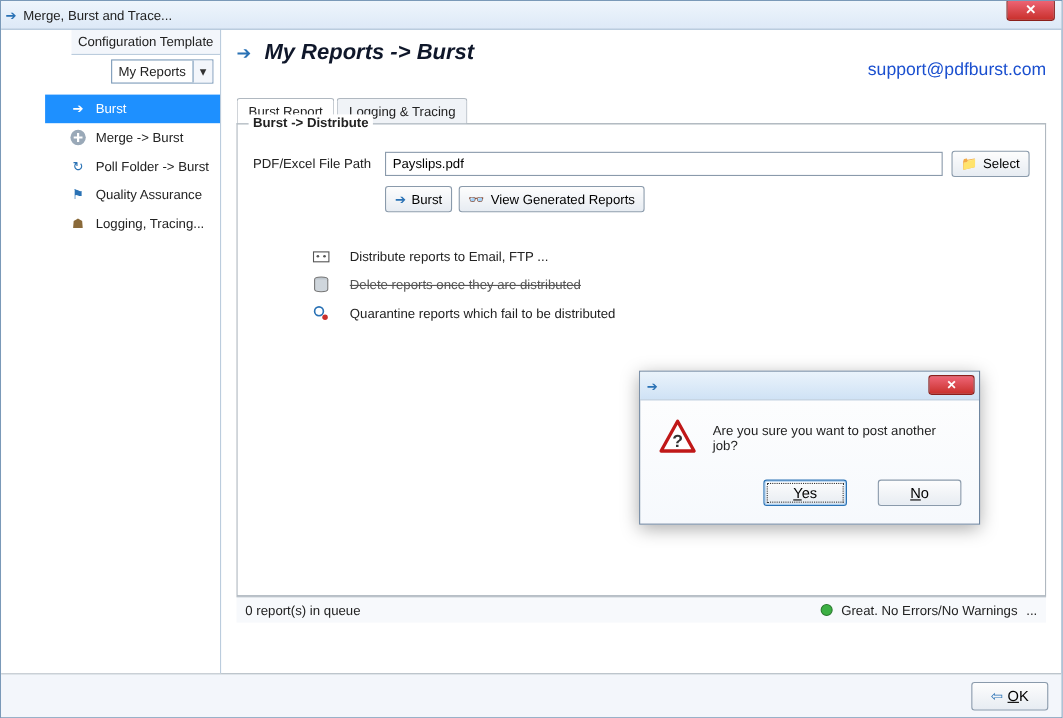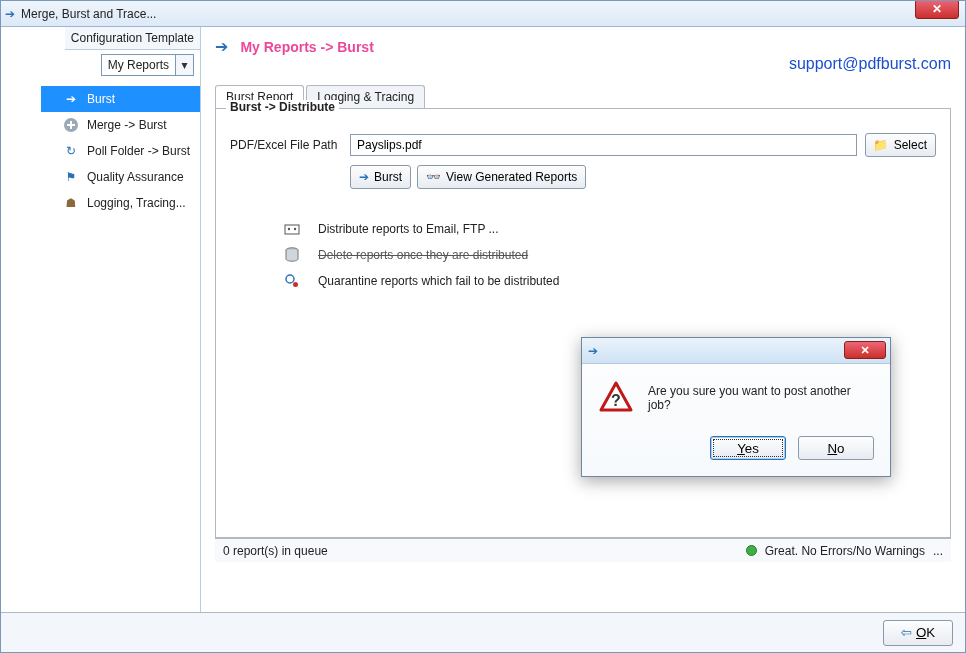--- a/index.html
+++ b/index.html
@@ -38,21 +38,21 @@
   .nav { list-style:none; padding:0; margin:6px 0 0 0; }
   .nav li {
     display:flex; align-items:center; gap:8px; padding:5px 10px 5px 22px; cursor:default;
   }
   .nav li.selected { background:#1e90ff; color:#fff; }
   .nav .icon { width:16px; height:16px; display:inline-flex; align-items:center; justify-content:center; }
   
   .main { flex:1; position:relative; padding:10px 14px 0 14px; }
   .crumb { display:flex; align-items:center; gap:12px; }
   .crumb .big-arrow { color:#2a72b5; font-size:16px;}
-  .crumb h2 { margin:0; font-weight:600; color:#ec4899; font-size:14px;}
+  .crumb h2 { margin:0; font-style:italic; font-weight:600; color:#0f172a; font-size:20px;}
   .support {
     position:absolute; right:14px; top:28px; color:#1a4fcf; font-size:16px;
   }
   
   .tabs { margin-top:28px; display:flex; border-bottom:1px solid #b0b8c0; }
   .tab {
     padding:4px 10px; border:1px solid #b0b8c0; border-bottom:none;
     background:#f0f3f7; margin-right:2px; border-radius:3px 3px 0 0; position:relative; top:1px;
   }
   .tab.active { background:#fff; border-bottom:1px solid #fff; font-weight:400;}
@@ -114,21 +114,21 @@
     border:1px solid #8a1f1b; border-radius:3px; color:#fff; display:flex;
     align-items:center; justify-content:center; font-size:11px; font-weight:bold;
     position:absolute; right:4px; top:3px;
   }
   .modal .m-body { display:flex; gap:14px; padding:16px 16px 6px 16px; align-items:flex-start;}
   .warn-sign {
     width:36px; height:36px; position:relative;
   }
   .warn-sign svg { width:36px; height:36px;}
   .modal .m-text { flex:1; padding-top:4px;}
-  .modal .m-buttons { display:flex; gap:12px; justify-content:flex-end; padding:14px 16px 16px 16px;}
+  .modal .m-buttons { display:flex; gap:28px; justify-content:flex-end; padding:14px 16px 16px 16px;}
   .m-btn {
     min-width:76px; height:24px; border:1px solid #8a9aab; border-radius:3px;
     background:linear-gradient(#fdfdfd,#e7ecf2); display:inline-flex; align-items:center;
     justify-content:center;
   }
   .m-btn.focus { outline:1px dotted #333; outline-offset:-4px; border:1px solid #2a72b5; box-shadow:0 0 0 1px #a8cdef inset;}
   .m-btn .u { text-decoration:underline;}
   
   .svg-plus circle{fill:#9aa9b8;} .svg-plus path{stroke:#fff;stroke-width:2;}
 </style>

